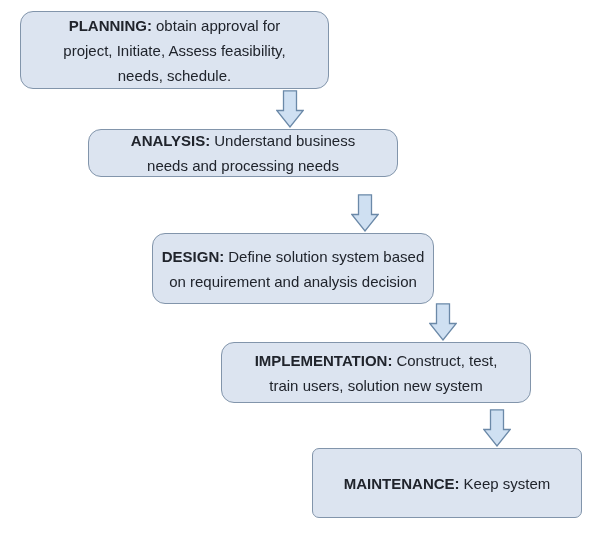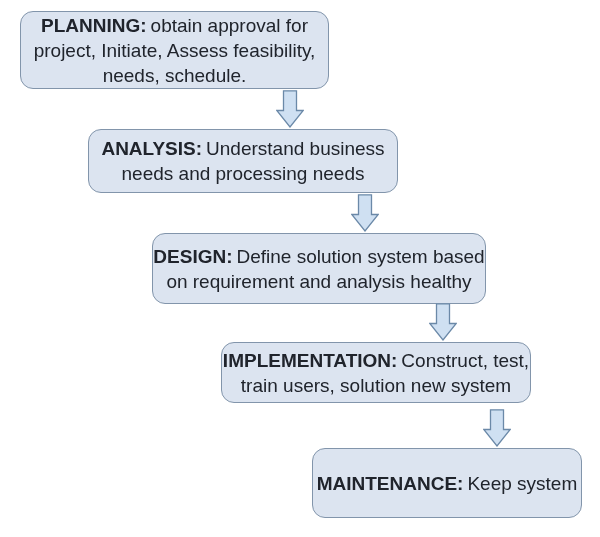--- a/index.html
+++ b/index.html
@@ -22,32 +22,32 @@
   .box{
     position:absolute;
     background:var(--box-fill);
     border:1.6px solid var(--box-border);
     border-radius:13px;
     display:flex;
     flex-direction:column;
     justify-content:center;
     align-items:center;
     color:var(--text);
-    font-size:19px;
+    font-size:15px;
     line-height:25px;
     box-sizing:border-box;
     text-align:center;
   }
   .line{white-space:nowrap;}
   .line b{margin-right:4px;}
   .box-planning      {left:20px;  top:11px;  width:309px; height:78px;}
-  .box-analysis      {left:88px;  top:129px; width:310px; height:64px;}
-  .box-design        {left:152px; top:233px; width:334px; height:71px;}
+  .box-analysis      {left:88px;  top:129px; width:310px; height:48px;}
+  .box-design        {left:152px; top:233px; width:282px; height:71px;}
   .box-implementation{left:221px; top:342px; width:310px; height:61px;}
-  .box-maintenance   {left:312px; top:448px; width:270px; height:70px;}
+  .box-maintenance   {left:312px; top:448px; width:270px; height:70px;border-radius:7px;}
   .arrow{position:absolute;width:28px;height:38px;}
   .arrow polygon{
     fill:var(--arrow-fill);
     stroke:var(--arrow-border);
     stroke-width:1.3;
     stroke-linejoin:miter;
   }
   .arrow-1{left:276px; top:90px;}
   .arrow-2{left:351px; top:194px;}
   .arrow-3{left:429px; top:303px;}
@@ -72,21 +72,21 @@
     <div class="line"><b>ANALYSIS:</b><span>Understand business</span></div>
     <div class="line">needs and processing needs</div>
   </div>
 
   <svg class="arrow arrow-2" viewBox="0 0 28 38" preserveAspectRatio="none">
     <polygon points="7.5,0.8 20.5,0.8 20.5,20.5 27.2,20.5 14,37 0.8,20.5 7.5,20.5"></polygon>
   </svg>
 
   <div class="box box-design">
     <div class="line"><b>DESIGN:</b><span>Define solution system based</span></div>
-    <div class="line">on requirement and analysis healthy</div>
+    <div class="line">on requirement and analysis decision</div>
   </div>
 
   <svg class="arrow arrow-3" viewBox="0 0 28 38" preserveAspectRatio="none">
     <polygon points="7.5,0.8 20.5,0.8 20.5,20.5 27.2,20.5 14,37 0.8,20.5 7.5,20.5"></polygon>
   </svg>
 
   <div class="box box-implementation">
     <div class="line"><b>IMPLEMENTATION:</b><span>Construct, test,</span></div>
     <div class="line">train users, solution new system</div>
   </div>

